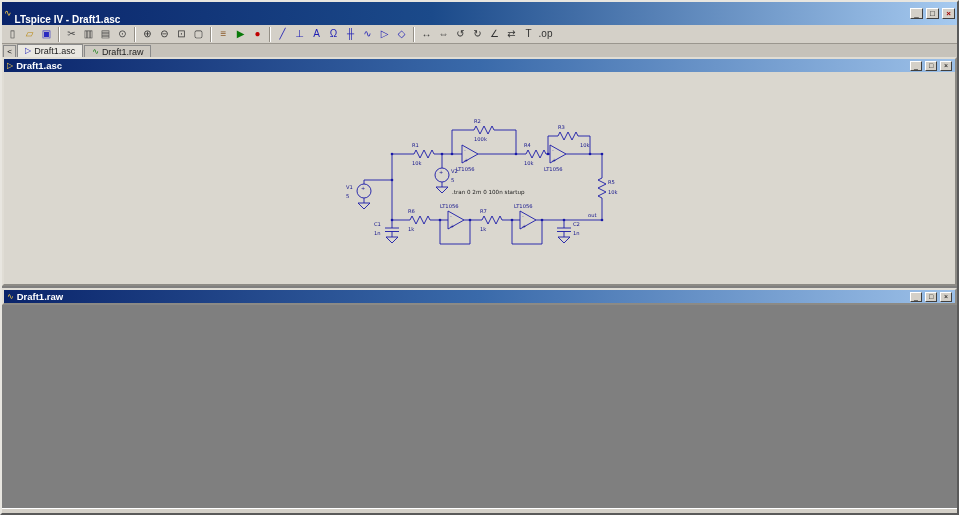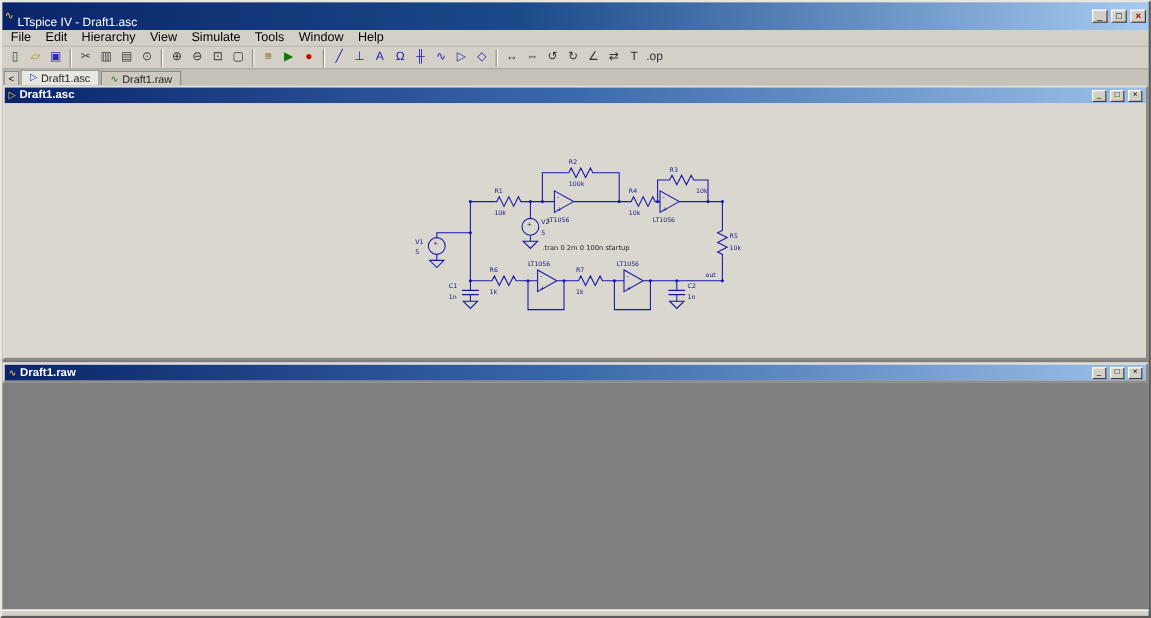--- a/index.html
+++ b/index.html
@@ -3,21 +3,21 @@
 <meta charset="utf-8">
 <style>
   *{box-sizing:border-box;margin:0;padding:0;}
   html,body{width:959px;height:515px;overflow:hidden;}
   body{position:relative;font-family:"Liberation Sans",sans-serif;background:#000;}
   .app{position:absolute;inset:0;display:flex;flex-direction:column;background:#d4d0c8;
        border:2px solid;border-color:#e8e6e0 #5a5a5a #5a5a5a #e8e6e0;}
   .titlebar{flex:0 0 14px;background:linear-gradient(90deg,#0a246a 0%,#1b4a8a 45%,#a6caf0 100%);
        display:flex;align-items:center;gap:3px;padding:0 2px;}
   .app-icon{color:#ffd24a;font-size:9px;line-height:1;}
-  .title-text{color:#fff;font-size:10px;font-weight:normal;white-space:nowrap;margin-top:12px;}
+  .title-text{color:#fff;font-size:10px;font-weight:bold;white-space:nowrap;margin-top:12px;}
   .tb-spacer{flex:1;}
   .tb-btn{width:13px;height:11px;background:#d4d0c8;border:1px solid;border-color:#fff #404040 #404040 #fff;
        font-size:8px;line-height:9px;text-align:center;color:#000;cursor:default;}
   .tb-btn.close{color:#a00000;font-weight:bold;}
   .menubar{flex:0 0 14px;display:flex;align-items:center;font-size:10.5px;background:#d4d0c8;
        border-bottom:1px solid #b8b4ac;padding-left:1px;color:#000;}
   .menu-item{padding:0 6px;height:13px;line-height:13px;white-space:nowrap;}
   .toolbar{flex:0 0 19px;display:flex;align-items:center;padding:1px 2px;background:#d4d0c8;
        border-bottom:1px solid #9a968e;}
   .tool{width:17px;height:16px;display:flex;align-items:center;justify-content:center;
@@ -56,30 +56,20 @@
 
   <div class="titlebar">
     <span class="app-icon">∿</span>
     <span class="title-text">LTspice IV - Draft1.asc</span>
     <span class="tb-spacer"></span>
     <span class="tb-btn">_</span>
     <span class="tb-btn">□</span>
     <span class="tb-btn close">×</span>
   </div>
 
-  <div class="menubar" id="menubar">
-      <span class="menu-item">File</span>
-      <span class="menu-item">Edit</span>
-      <span class="menu-item">Hierarchy</span>
-      <span class="menu-item">View</span>
-      <span class="menu-item">Simulate</span>
-      <span class="menu-item">Tools</span>
-      <span class="menu-item">Window</span>
-      <span class="menu-item">Help</span>
-    </div>
 
   <div class="toolbar" id="toolbar">
       <div class="tool" title="new-schematic" style="color: rgb(68, 68, 68);">▯</div>
       <div class="tool" title="open" style="color: rgb(184, 134, 11);">▱</div>
       <div class="tool" title="save" style="color: rgb(42, 42, 192);">▣</div>
       <div class="sep"></div>
       <div class="tool" title="cut" style="color: rgb(68, 68, 68);">✂</div>
       <div class="tool" title="copy" style="color: rgb(68, 68, 68);">▥</div>
       <div class="tool" title="paste" style="color: rgb(68, 68, 68);">▤</div>
       <div class="tool" title="find" style="color: rgb(68, 68, 68);">⊙</div>

